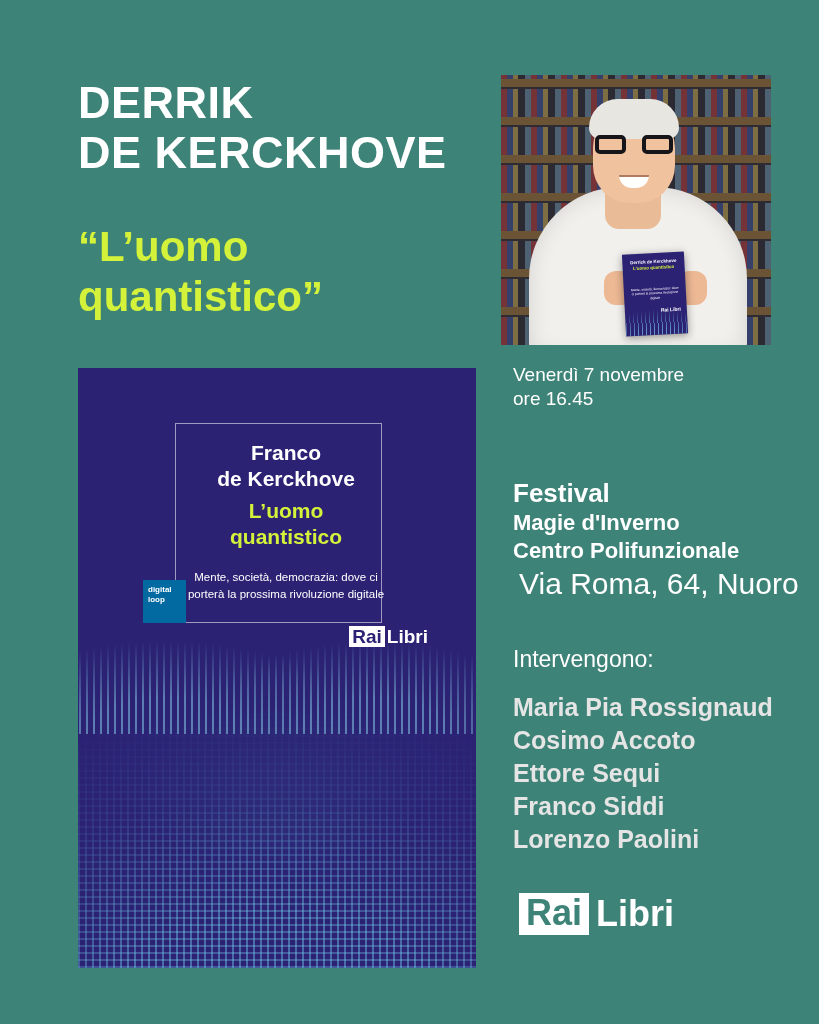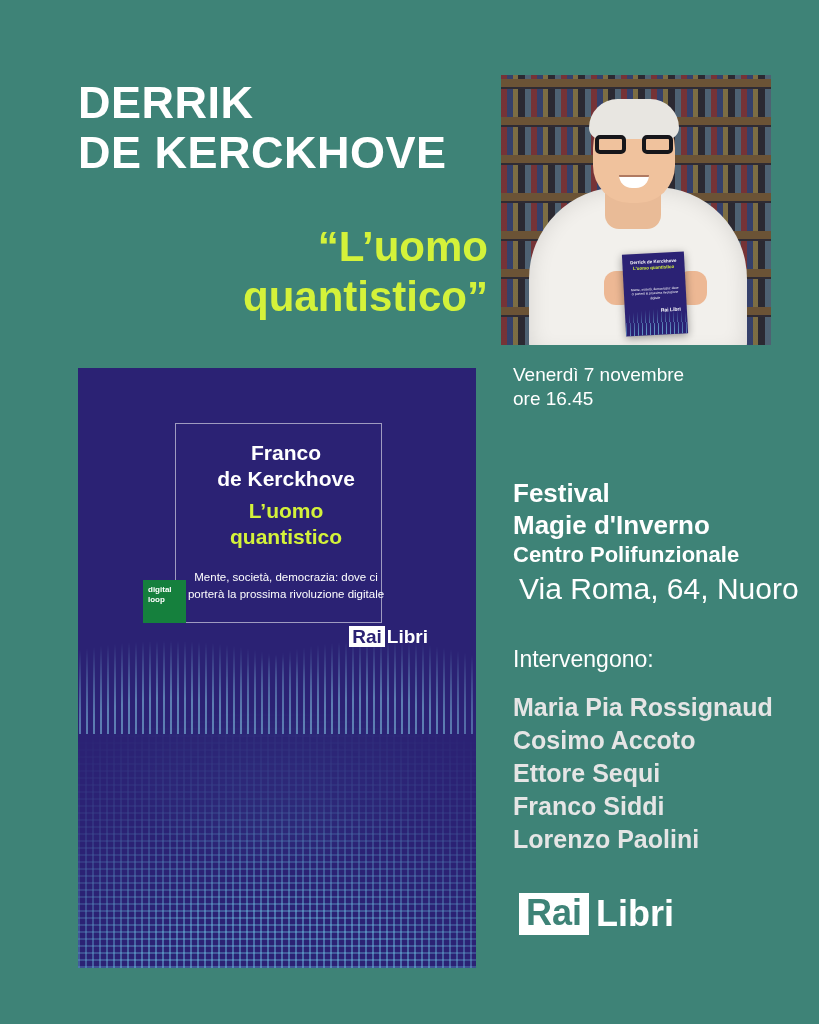--- a/index.html
+++ b/index.html
@@ -39,21 +39,20 @@
 
   .book-title-big {
     position: absolute;
     left: 78px;
     top: 222px;
     width: 410px;
     font-size: 42px;
     font-weight: bold;
     line-height: 1.18;
     color: #d4f23a;
-    text-align: right;
   }
 
   
   .cover {
     position: absolute;
     left: 78px;
     top: 368px;
     width: 398px;
     height: 600px;
     background: #2b2274;
@@ -120,21 +119,21 @@
     font-size: 11.5px;
     line-height: 1.45;
     color: #ffffff;
   }
   .digital-loop {
     position: absolute;
     left: 65px;
     top: 212px;
     width: 43px;
     height: 43px;
-    background: #15803d;
+    background: #0369a1;
     color: #ffffff;
     font-size: 8px;
     font-weight: bold;
     line-height: 1.25;
     padding: 5px 12px 0 5px;
     box-sizing: border-box;
   }
   .cover-rai {
     position: absolute;
     right: 48px;
@@ -321,21 +320,21 @@
   }
 
   .venue-block {
     position: absolute;
     left: 513px;
     top: 478px;
     width: 300px;
     color: #ffffff;
   }
   .venue-block .v1 { font-size: 26px; font-weight: bold; line-height: 1.22; }
-  .venue-block .v2 { font-size: 26px; font-weight: bold; line-height: 1.22; }
+  .venue-block .v2 { font-size: 22px; font-weight: bold; line-height: 1.22; }
   .venue-block .v3 { font-size: 22px; font-weight: bold; line-height: 1.28; }
   .venue-block .v4 { font-size: 30px; font-weight: normal; line-height: 1.28; padding-left: 6px; }
 
   .speakers {
     position: absolute;
     left: 513px;
     top: 645px;
     width: 300px;
   }
   .speakers .intro {

